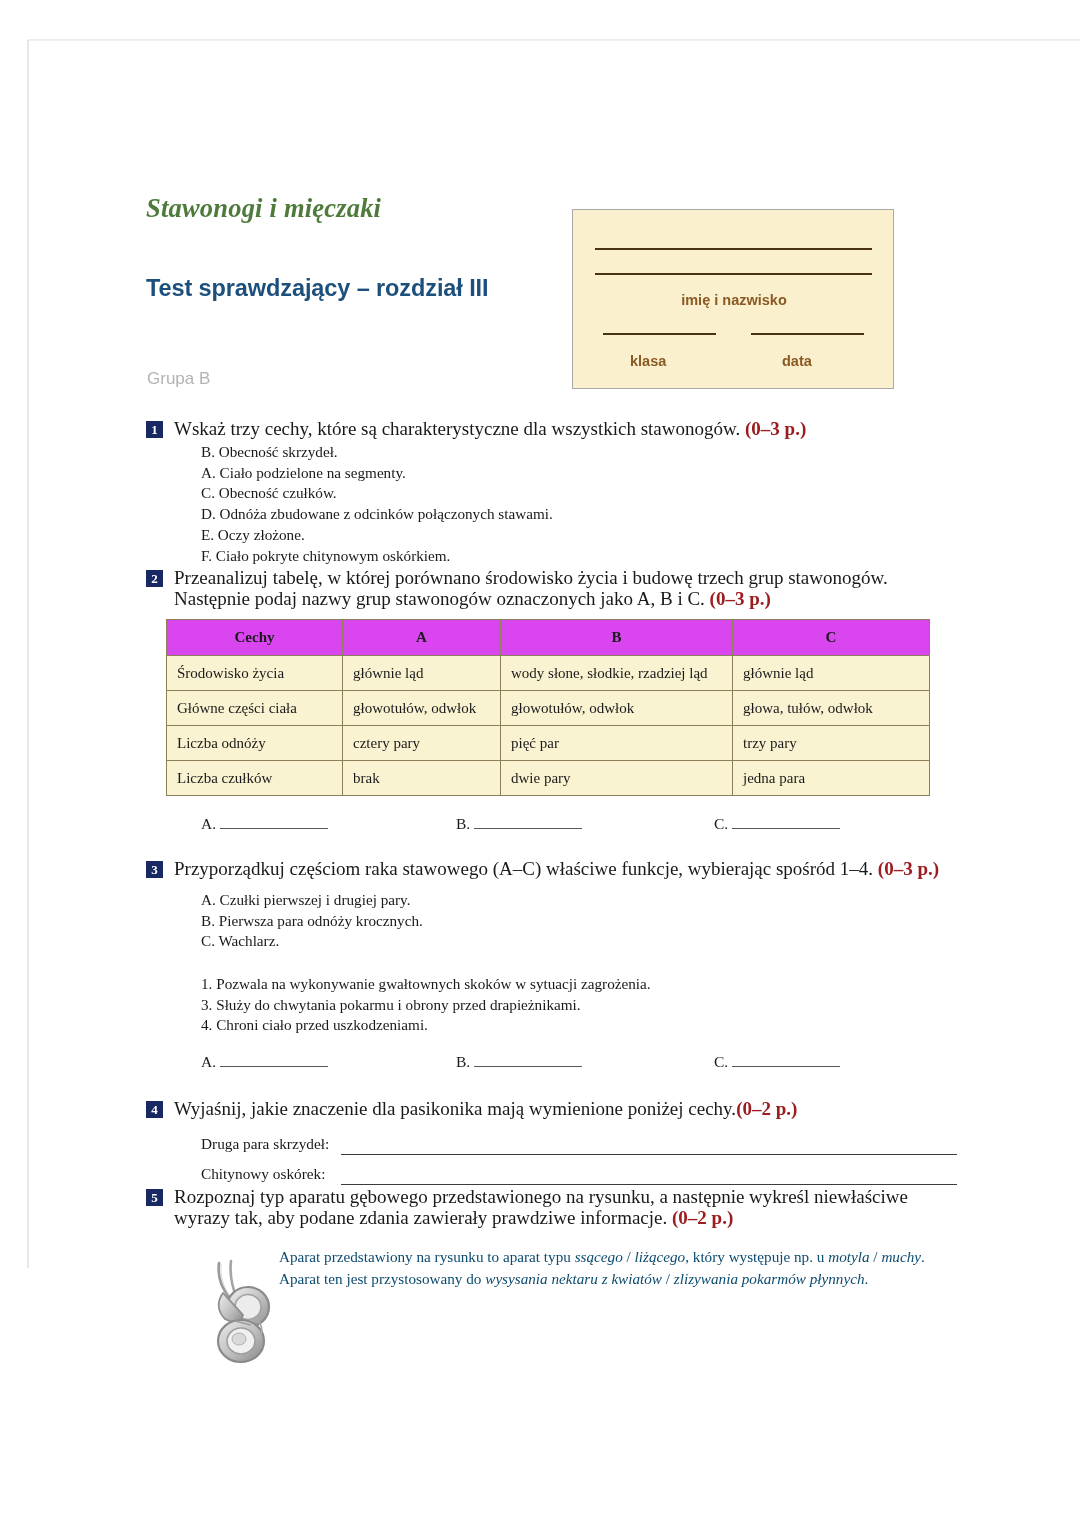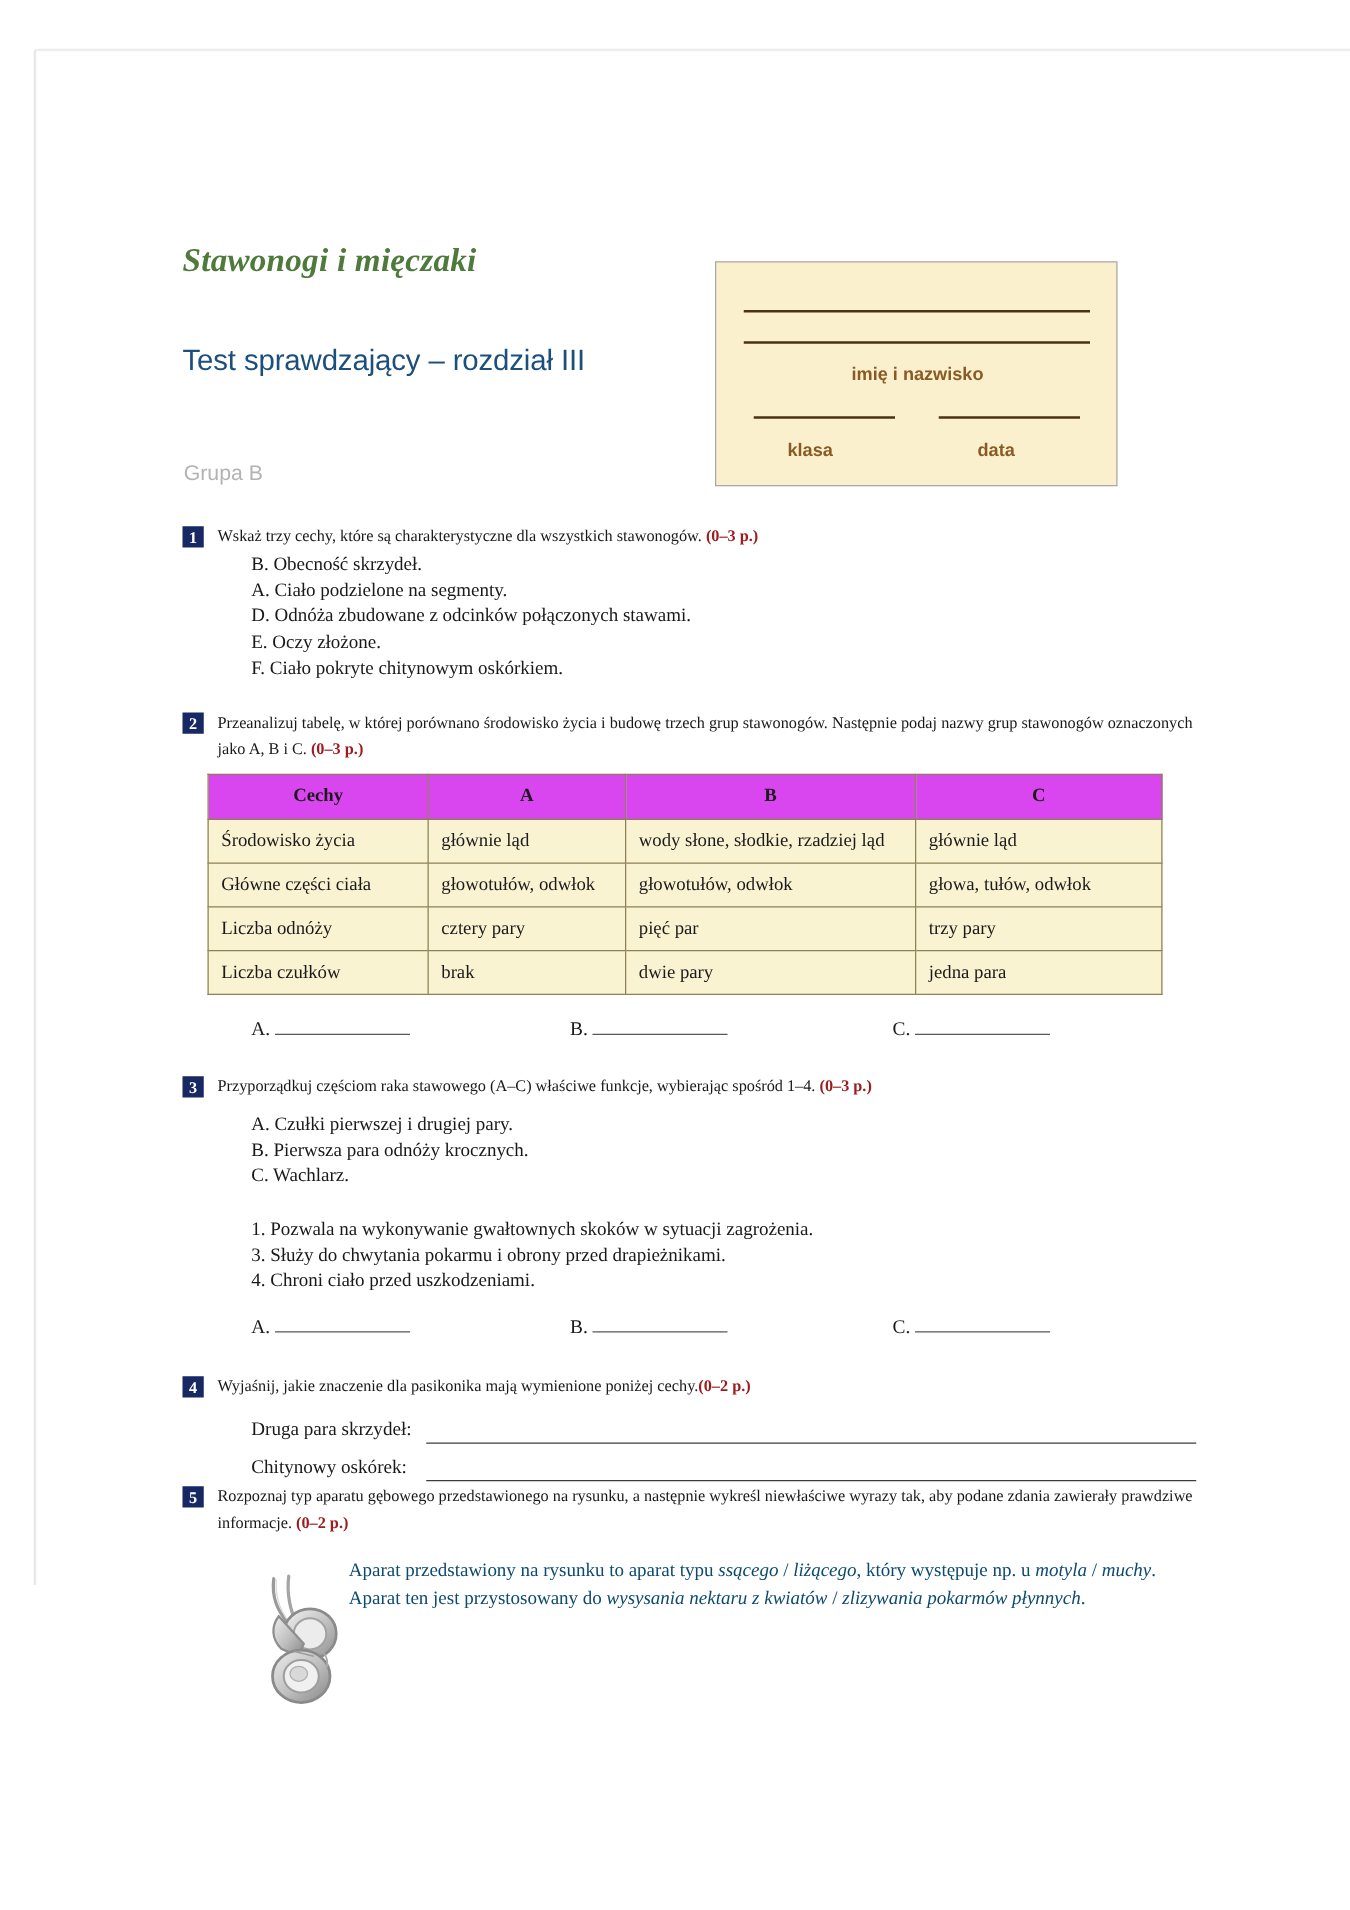--- a/index.html
+++ b/index.html
@@ -49,21 +49,21 @@
     font-size: 26.5px;
     color: #4e7a3c;
     letter-spacing: 0.2px;
     white-space: nowrap;
   }
   #test-title {
     position: absolute;
     left: 117px;
     top: 234px;
     font-family: "Liberation Sans", "DejaVu Sans", sans-serif;
-    font-weight: normal;
+    font-weight: bold;
     font-size: 23.5px;
     color: #1d4f7c;
     letter-spacing: -0.1px;
     white-space: nowrap;
   }
   #group-label {
     position: absolute;
     left: 118px;
     top: 328px;
     font-family: "Liberation Sans", "DejaVu Sans", sans-serif;
@@ -117,21 +117,21 @@
     font-family: "Liberation Serif", "DejaVu Serif", serif;
     font-weight: bold;
     font-size: 13px;
     line-height: 17px;
     text-align: center;
   }
 
   .q-text {
     position: absolute;
     font-family: "Liberation Serif", "DejaVu Serif", serif;
-    font-size: 13px;
+    font-size: 19px;
     color: #191919;
     line-height: 20.5px;
   }
   .pts {
     color: #9b1d20;
     font-weight: bold;
     white-space: nowrap;
   }
 
   .opt-list {
@@ -258,20 +258,21 @@
 
     <div class="q-block" style="left:117px; top:378px; width:800px;">
       <div class="q-badge" style="left:0; top:2px;">1</div>
       <div class="q-text" style="left:28px; top:0; width:760px;">
         <span>Wskaż trzy cechy, które są charakterystyczne dla wszystkich stawonogów.</span>
         <span class="pts">(0–3 p.)</span>
       </div>
       <div class="opt-list" style="left:55px; top:23px;">
         <div>B. Obecność skrzydeł.</div>
         <div>A. Ciało podzielone na segmenty.</div>
+        <div>C. Obecność czułków.</div>
         <div>D. Odnóża zbudowane z odcinków połączonych stawami.</div>
         <div>E. Oczy złożone.</div>
         <div>F. Ciało pokryte chitynowym oskórkiem.</div>
       </div>
     </div>
 
     <div class="q-block" style="left:117px; top:527px; width:810px;">
       <div class="q-badge" style="left:0; top:2px;">2</div>
       <div class="q-text" style="left:28px; top:0; width:790px;">
         <span>Przeanalizuj tabelę, w której porównano środowisko życia i budowę trzech grup stawonogów. Następnie podaj nazwy</span>

